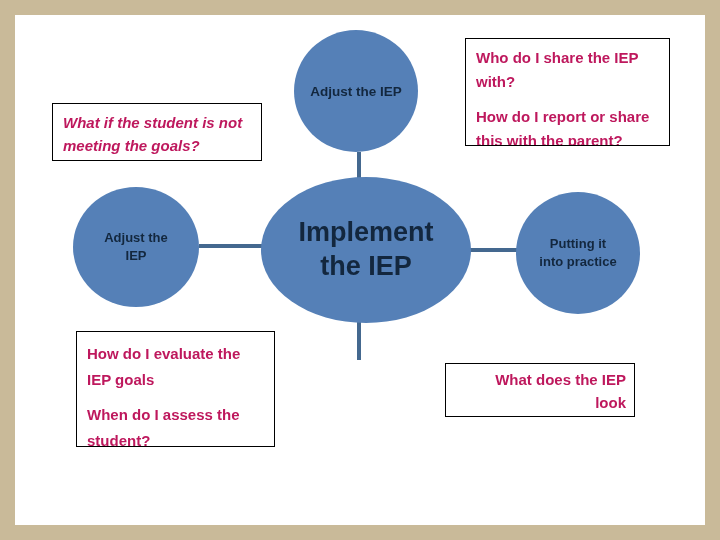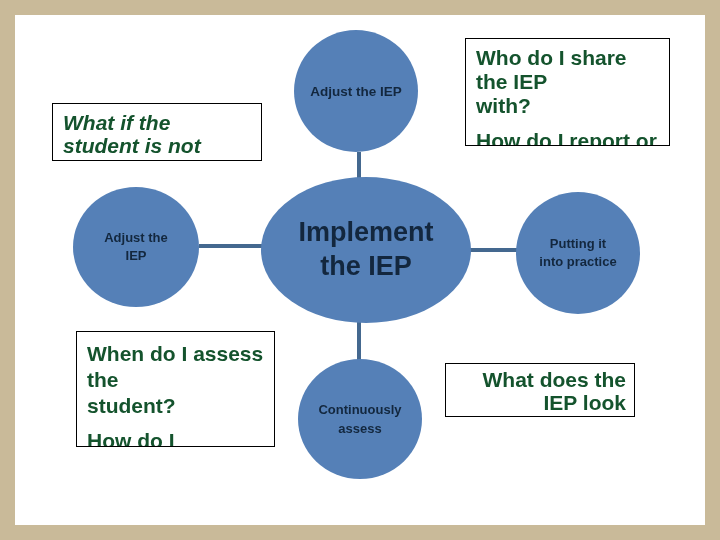--- a/index.html
+++ b/index.html
@@ -45,22 +45,22 @@
   #conn-top    { left: 342px; top: 137px; width: 4px;  height: 27px; }
   #conn-left   { left: 184px; top: 229px; width: 63px; height: 4px; }
   #conn-right  { left: 455px; top: 233px; width: 47px; height: 4px; }
   #conn-bottom { left: 342px; top: 307px; width: 4px;  height: 38px; }
   
   .note {
     position: absolute;
     box-sizing: border-box;
     background: #ffffff;
     border: 1.5px solid #000000;
-    color: #14532d;
-    font-size: 21px;
+    color: #be185d;
+    font-size: 15px;
     font-weight: 600;
     overflow: hidden;
   }
   .note p {
     margin: 0;
     white-space: pre-line;
   }
   #note-share   { left: 450px; top:  23px; width: 205px; height: 108px;
                   padding: 7px 10px; }
   #note-share p { line-height: 24px; }
@@ -99,42 +99,38 @@
   <div class="node" id="node-adjust">
     <span class="node-label">Adjust the
 IEP</span>
   </div>
 
   <div class="node" id="node-putting">
     <span class="node-label">Putting it
 into practice</span>
   </div>
 
-  <div class="node" id="node-assess">
-    <span class="node-label">Continuously
-assess</span>
-  </div>
 
   <div class="note" id="note-share">
     <p>Who do I share the IEP
 with?</p>
     <p>How do I report or share
 this with the parent?</p>
   </div>
 
   <div class="note" id="note-adjust">
     <p>What if the student is not
 meeting the goals?</p>
   </div>
 
   <div class="note" id="note-assess">
+    <p>How do I evaluate the
+IEP goals</p>
     <p>When do I assess the
 student?</p>
-    <p>How do I evaluate the
-IEP goals</p>
   </div>
 
   <div class="note" id="note-practice">
     <p>What does the IEP look
 like in practice?</p>
   </div>
 
 </div>
 
 </body></html>

